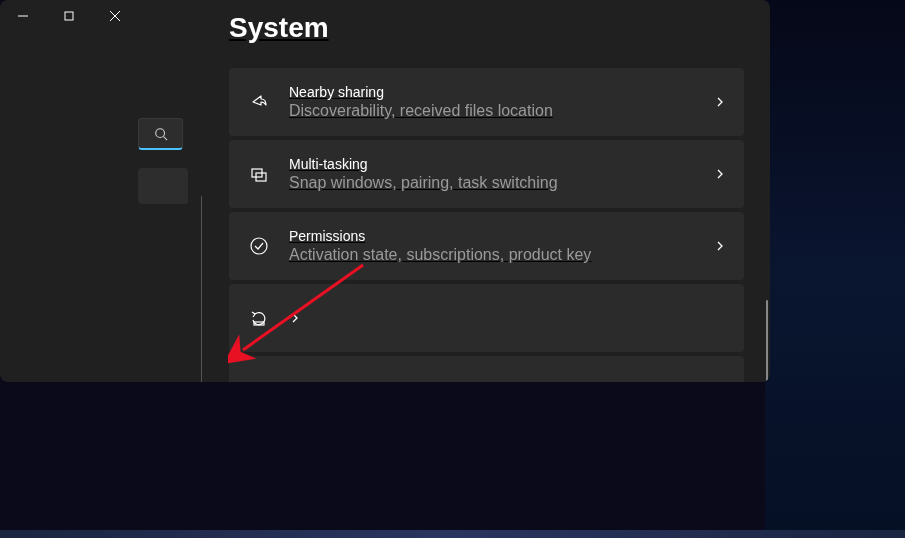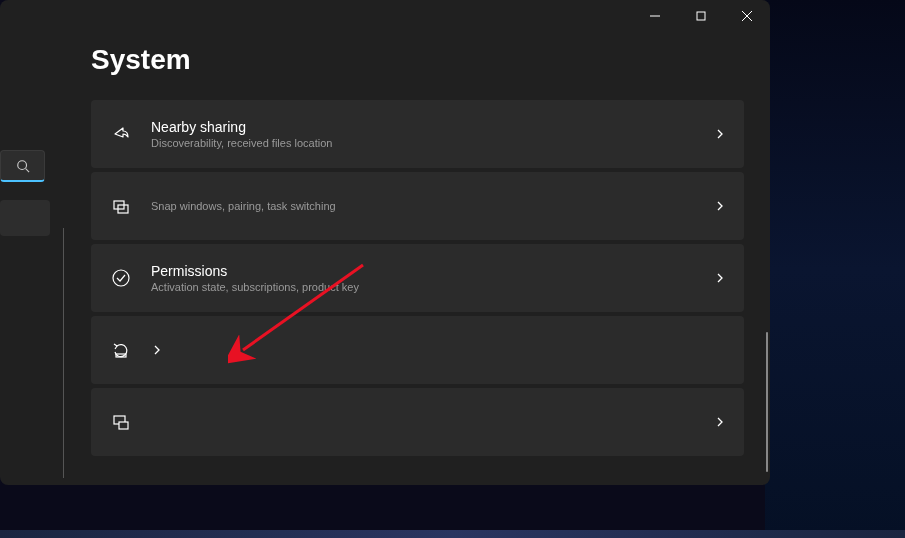--- a/index.html
+++ b/index.html
@@ -21,26 +21,27 @@
       top: 0;
       width: 140px;
       height: 100%;
       background: linear-gradient(180deg, #050818 0%, #0a1530 50%, #051025 100%);
     }
     .window {
       position: absolute;
       left: 0;
       top: 0;
       width: 770px;
-      height: 485px;
+      height: 382px;
       background: #202020;
       border-radius: 8px;
       overflow: hidden;
       display: flex;
-      flex-direction: column;
+      flex-direction: row;
+      text-decoration: underline;
     }
     .titlebar {
       height: 32px;
       display: flex;
       justify-content: flex-end;
       align-items: center;
       gap: 0;
     }
     .titlebar-btn {
       width: 46px;
@@ -140,21 +141,21 @@
       flex-direction: column;
     }
     .setting-title {
       color: #fff;
       font-size: 14px;
       font-weight: 400;
       margin-bottom: 2px;
     }
     .setting-desc {
       color: #9a9a9a;
-      font-size: 11px;
+      font-size: 16px;
     }
     .chevron {
       color: #fff;
       display: flex;
       align-items: center;
     }
     .chevron svg {
       width: 12px;
       height: 12px;
     }
@@ -253,20 +254,21 @@
         </div>
 
         <div class="setting-row">
           <div class="setting-icon">
             <svg viewBox="0 0 20 20">
                 <rect x="3" y="5" width="10" height="8" stroke="currentColor" stroke-width="1.2" fill="none"></rect>
                 <rect x="7" y="9" width="10" height="8" stroke="currentColor" stroke-width="1.2" fill="none"></rect>
               </svg>
           </div>
           <div class="setting-text">
+            <div class="setting-title">Multi-tasking</div>
             <div class="setting-desc">Snap windows, pairing, task switching</div>
           </div>
           <div class="chevron">
             <svg viewBox="0 0 12 12">
                 <polyline points="4,2 8,6 4,10" stroke="currentColor" stroke-width="1.3" fill="none"></polyline>
               </svg>
           </div>
         </div>
 
         <div class="setting-row">

